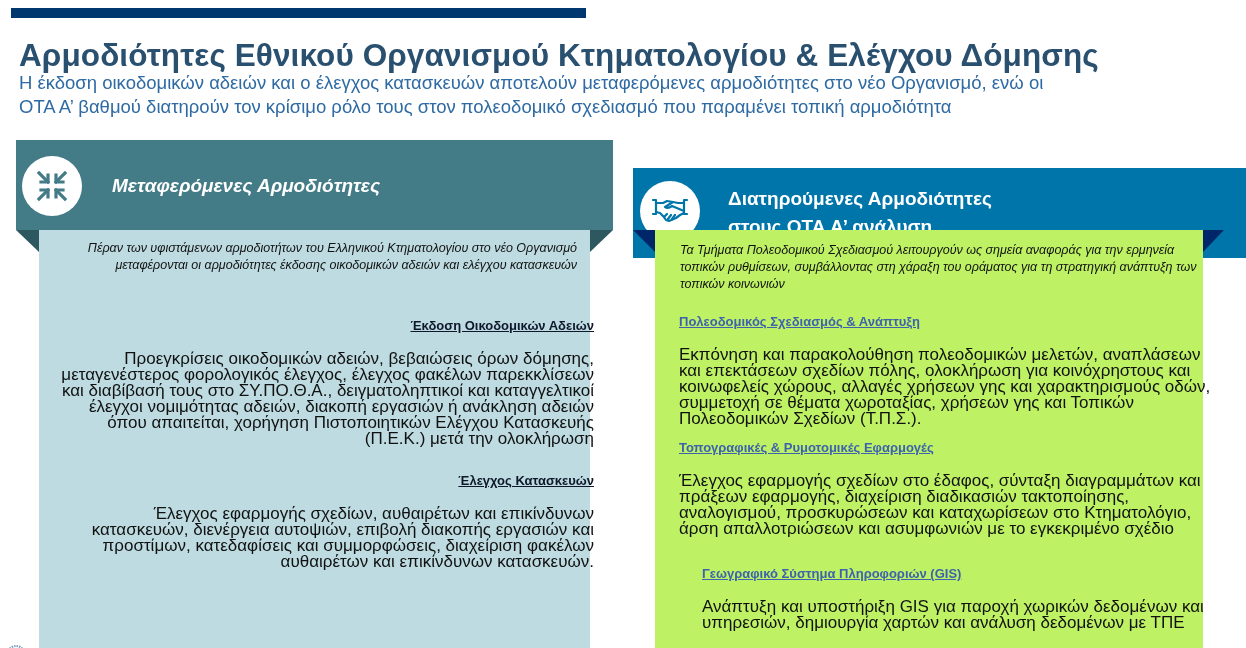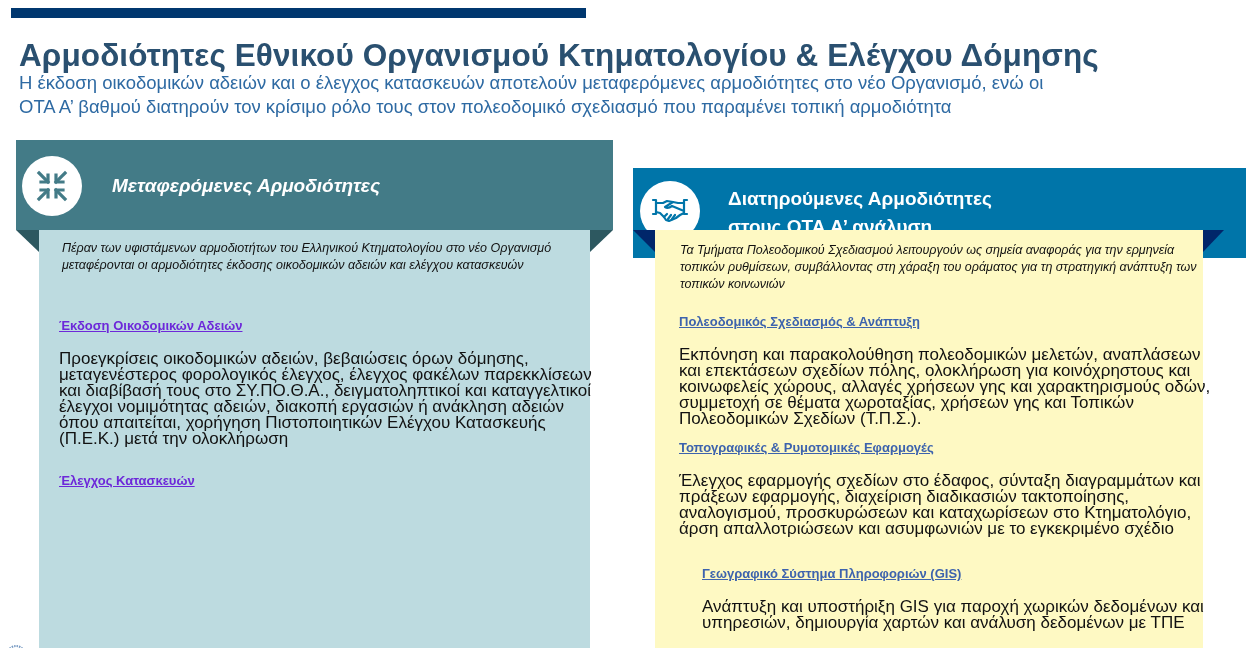--- a/index.html
+++ b/index.html
@@ -30,32 +30,32 @@
   .panel-header.left .header-title { left:96px; top:32px; }
   .panel-header.right .header-title { left:95px; top:17px; }
 
   .fold { position:absolute; top:230px; width:0; height:0; }
   .fold.l1 { left:16px;  border-top:22px solid #2d5860; border-left:23px solid transparent; }
   .fold.l2 { left:590px; border-top:22px solid #2d5860; border-right:23px solid transparent; }
   .fold.r1 { left:633px; border-top:22px solid #00266a; border-left:22px solid transparent; }
   .fold.r2 { left:1203px; border-top:22px solid #00266a; border-right:21px solid transparent; }
 
   .panel-body { position:absolute; top:230px; height:418px; }
-  .panel-body.left  { left:39px;  width:551px; background:#bddbe0; }
-  .panel-body.right { left:655px; width:548px; background:#fef9c3;text-decoration:underline; }
+  .panel-body.left  { left:39px;  width:551px; background:#bddbe0;text-align:right; }
+  .panel-body.right { left:655px; width:548px; background:#bef264;text-decoration:underline; }
 
   .intro { position:absolute; font-style:italic; font-size:12.5px; line-height:17px; color:#111; }
   .panel-body.left .intro  { left:23px; top:10px; width:515px; }
   .panel-body.right .intro { left:25px; top:12px; width:520px; }
 
   .section { position:absolute; left:24px; width:535px; }
   .section-heading {
     font-weight:bold; font-size:13px; text-decoration:underline; display:inline-block; cursor:pointer;
   }
-  .panel-body.left .section-heading { color:#6d28d9;text-decoration:underline; }
+  .panel-body.left .section-heading { color:#0f172a;text-decoration:underline; }
   .panel-body.right .section-heading { color:#3d63ad; }
   .section-text { margin-top:17px; font-size:17px; line-height:16px; color:#111; }
 
   .logo { position:absolute; left:4px; top:640px; width:24px; height:12px; }
 </style>
 </head>
 <body>
 
 <div class="top-bar"></div>
 <h1 class="page-title">Αρμοδιότητες Εθνικού Οργανισμού Κτηματολογίου &amp; Ελέγχου Δόμησης</h1>
@@ -82,20 +82,21 @@
 <div class="fold l1"></div>
 <div class="fold l2"></div>
 <div class="panel-body left">
   <div class="intro">Πέραν των υφιστάμενων αρμοδιοτήτων του Ελληνικού Κτηματολογίου στο νέο Οργανισμό μεταφέρονται οι αρμοδιότητες έκδοσης οικοδομικών αδειών και ελέγχου κατασκευών</div>
   <div class="section" style="top:86px; left:20px;">
     <span class="section-heading">Έκδοση Οικοδομικών Αδειών</span>
     <div class="section-text">Προεγκρίσεις οικοδομικών αδειών, βεβαιώσεις όρων δόμησης, μεταγενέστερος φορολογικός έλεγχος, έλεγχος φακέλων παρεκκλίσεων και διαβίβασή τους στο ΣΥ.ΠΟ.Θ.Α., δειγματοληπτικοί και καταγγελτικοί έλεγχοι νομιμότητας αδειών, διακοπή εργασιών ή ανάκληση αδειών όπου απαιτείται, χορήγηση Πιστοποιητικών Ελέγχου Κατασκευής (Π.Ε.Κ.) μετά την ολοκλήρωση</div>
   </div>
   <div class="section" style="top:241px; left:20px;">
     <span class="section-heading">Έλεγχος Κατασκευών</span>
+    <div class="section-text">Έλεγχος εφαρμογής σχεδίων, αυθαιρέτων και επικίνδυνων κατασκευών, διενέργεια αυτοψιών, επιβολή διακοπής εργασιών και προστίμων, κατεδαφίσεις και συμμορφώσεις, διαχείριση φακέλων αυθαιρέτων και επικίνδυνων κατασκευών.</div>
   </div>
 </div>
 
 <div class="panel-header right">
   <div class="icon-circle" style="left:7px; top:13px;">
     <svg width="38" height="30" viewBox="0 0 38 30" fill="none" stroke="#0075a9" stroke-width="2.2" stroke-linejoin="round" stroke-linecap="round">
       <polyline points="2,4 5,4 5,18 2,18"></polyline>
       <polyline points="36,4 33,4 33,18 36,18"></polyline>
       <path d="M5,7 L12,7 L16,5 L22,6 L14,11 Q17,13 21,10 L33,15"></path>
       <path d="M33,7 L27,7 L22,6"></path>

